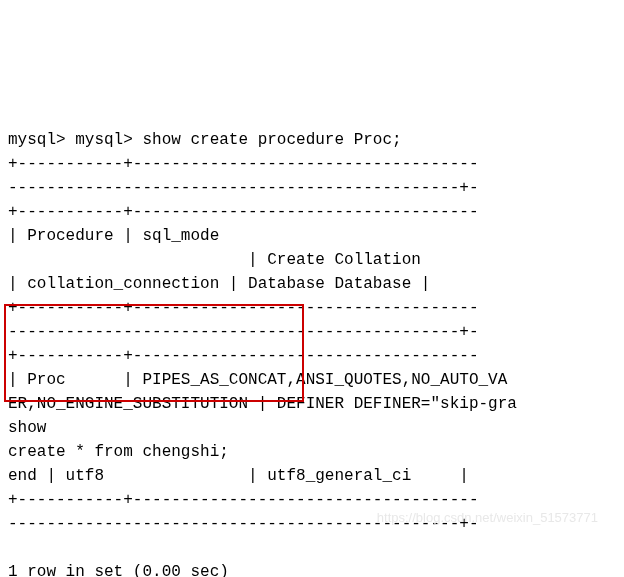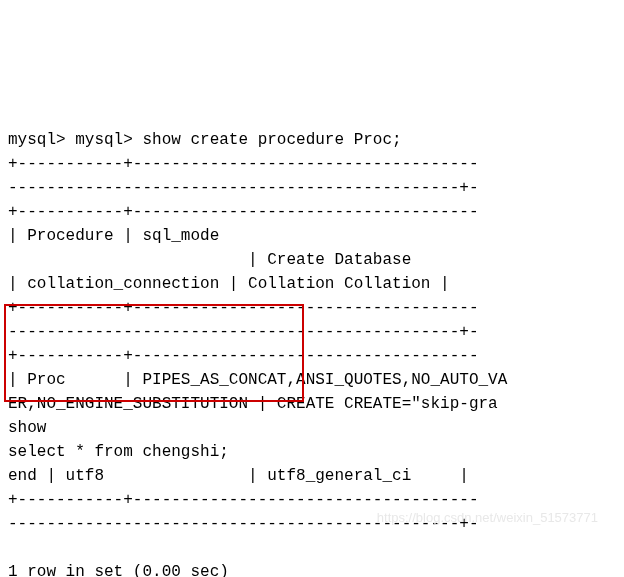--- a/index.html
+++ b/index.html
@@ -42,29 +42,29 @@
 <body>
 
 
 
 <div>
 <span class="line">mysql&gt; mysql&gt; show create procedure Proc;</span>
 <span class="line">+-----------+------------------------------------</span>
 <span class="line">-----------------------------------------------+-</span>
 <span class="line">+-----------+------------------------------------</span>
 <span class="line">| Procedure | sql_mode</span>
-<span class="line">                         | Create Database</span>
-<span class="line">| collation_connection | Collation Collation |</span>
+<span class="line">                         | Create Collation</span>
+<span class="line">| collation_connection | Database Database |</span>
 <span class="line">+-----------+------------------------------------</span>
 <span class="line">-----------------------------------------------+-</span>
 <span class="line">+-----------+------------------------------------</span>
 <span class="line">| Proc      | PIPES_AS_CONCAT,ANSI_QUOTES,NO_AUTO_VA</span>
-<span class="line">ER,NO_ENGINE_SUBSTITUTION | CREATE CREATE="skip-gra</span>
+<span class="line">ER,NO_ENGINE_SUBSTITUTION | DEFINER DEFINER="skip-gra</span>
 <span class="line">show</span>
-<span class="line">select * from chengshi;</span>
+<span class="line">create * from chengshi;</span>
 <span class="line">end | utf8               | utf8_general_ci     |</span>
 <span class="line">+-----------+------------------------------------</span>
 <span class="line">-----------------------------------------------+-</span>
 <span class="line"></span>
 <span class="line">1 row in set (0.00 sec)</span>
 <span class="line"></span>
 
 </div>
 
 <div class="highlight-box" style="top:304px;left:4px;width:300px;height:98px;"></div>

